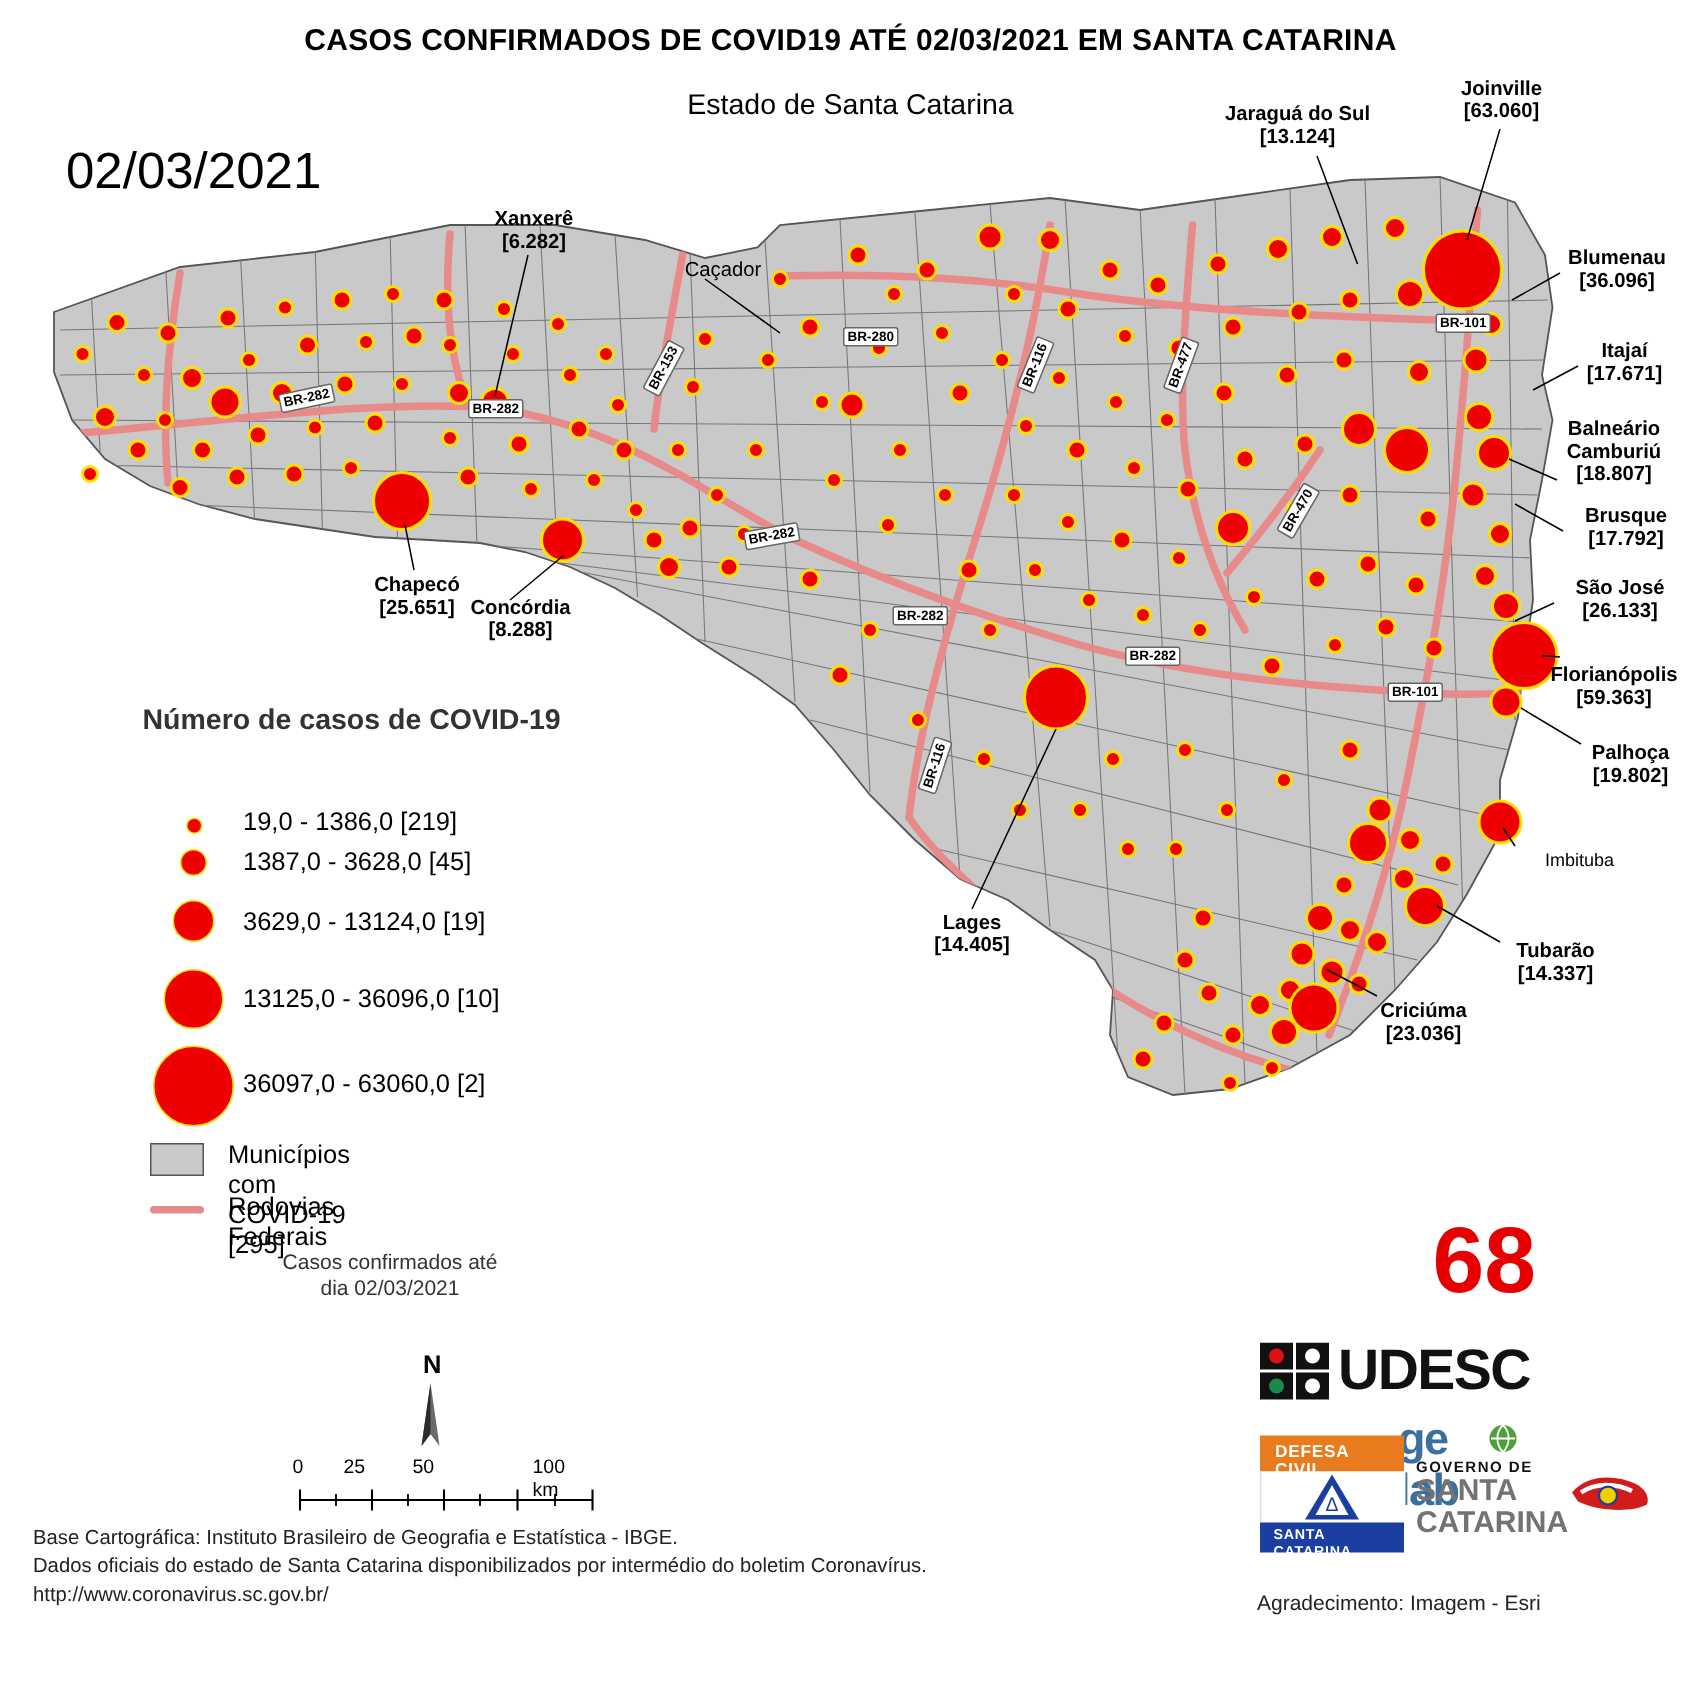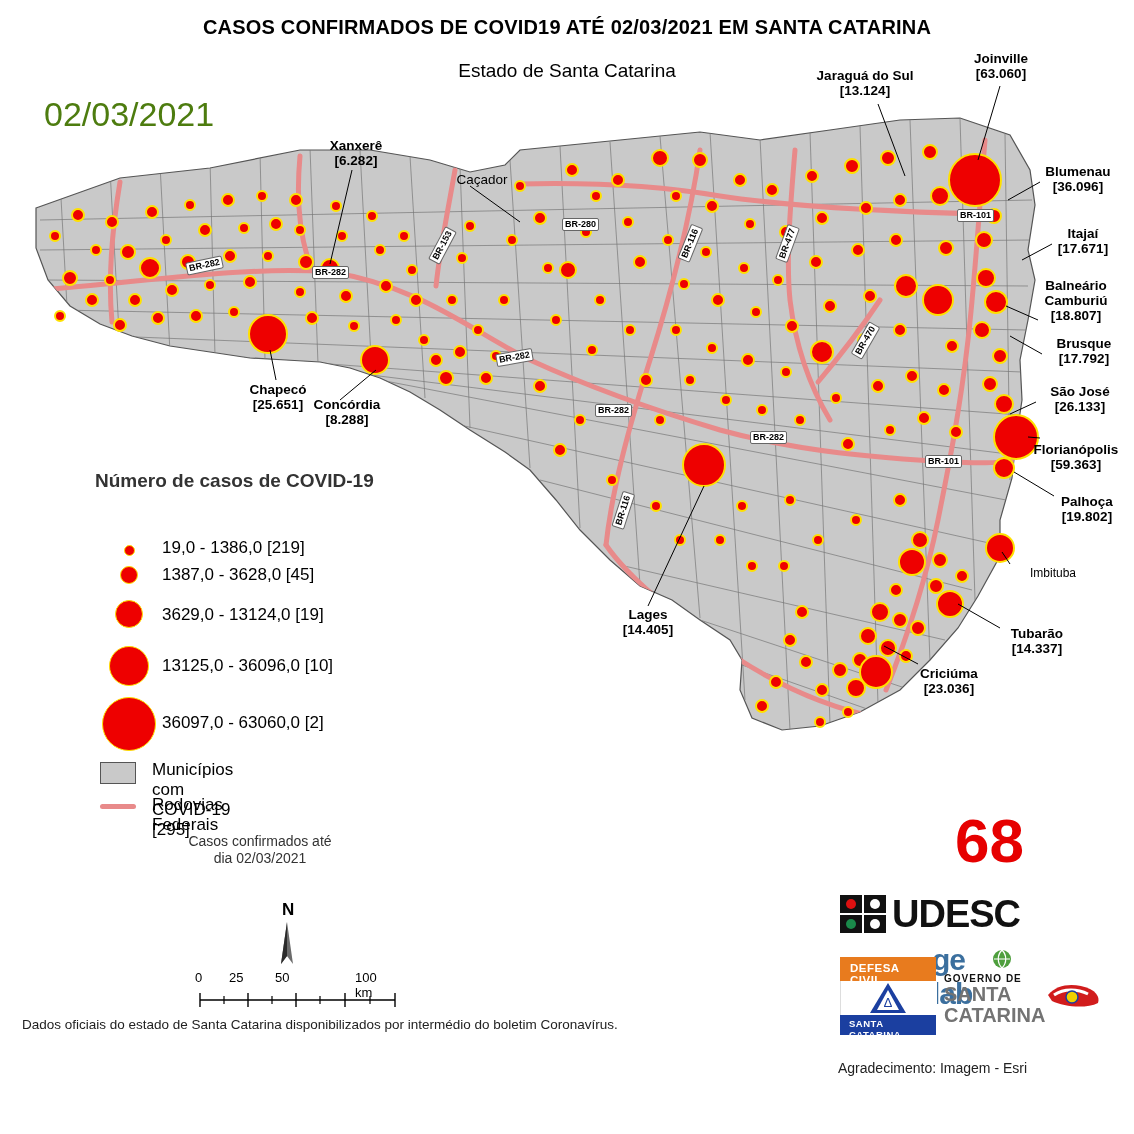--- a/index.html
+++ b/index.html
@@ -15,21 +15,21 @@
   
   #title{
     left:0;top:16px;width:1134px;text-align:center;
     font-size:20px;font-weight:bold;letter-spacing:.2px;
   }
   #subtitle{
     left:0;top:60px;width:1134px;text-align:center;
     font-size:19px;font-weight:normal;
   }
   #datestamp{
-    left:44px;top:95px;font-size:34px;color:#4d7c0f;font-weight:normal;
+    left:44px;top:95px;font-size:34px;color:#000000;font-weight:normal;
   }
 
   
   #map-canvas{left:0;top:0;width:1134px;height:1134px;}
 
   
   .maplabel{
     font-size:13.5px;line-height:15px;font-weight:bold;color:#000;
     text-align:center;white-space:pre;
   }
@@ -451,21 +451,23 @@
     <line x1="77" y1="4" x2="77" y2="12" stroke="#000" stroke-width="1.2"></line>
     <line x1="101" y1="1" x2="101" y2="15" stroke="#000" stroke-width="1.4"></line>
     <line x1="125" y1="4" x2="125" y2="12" stroke="#000" stroke-width="1.2"></line>
     <line x1="150" y1="1" x2="150" y2="15" stroke="#000" stroke-width="1.4"></line>
     <line x1="175" y1="4" x2="175" y2="12" stroke="#000" stroke-width="1.2"></line>
     <line x1="200" y1="1" x2="200" y2="15" stroke="#000" stroke-width="1.4"></line>
   </svg>
 </div>
 
 <div class="abs" id="footer">
+  <div>Base Cartográfica: Instituto Brasileiro de Geografia e Estatística - IBGE.</div>
   <div>Dados oficiais do estado de Santa Catarina disponibilizados por intermédio do boletim Coronavírus.</div>
+  <div>http://www.coronavirus.sc.gov.br/</div>
 </div>
 
 <div class="abs" id="bignum">68</div>
 
 <div class="abs" id="udesc-wrap">
 
   <div class="abs" style="left:0px;top:0px;width:46px;height:40px;">
     <svg viewBox="0 0 46 40" width="46" height="40">
       <rect x="0" y="0" width="22" height="18" fill="#111"></rect>
       <rect x="24" y="0" width="22" height="18" fill="#111"></rect>

